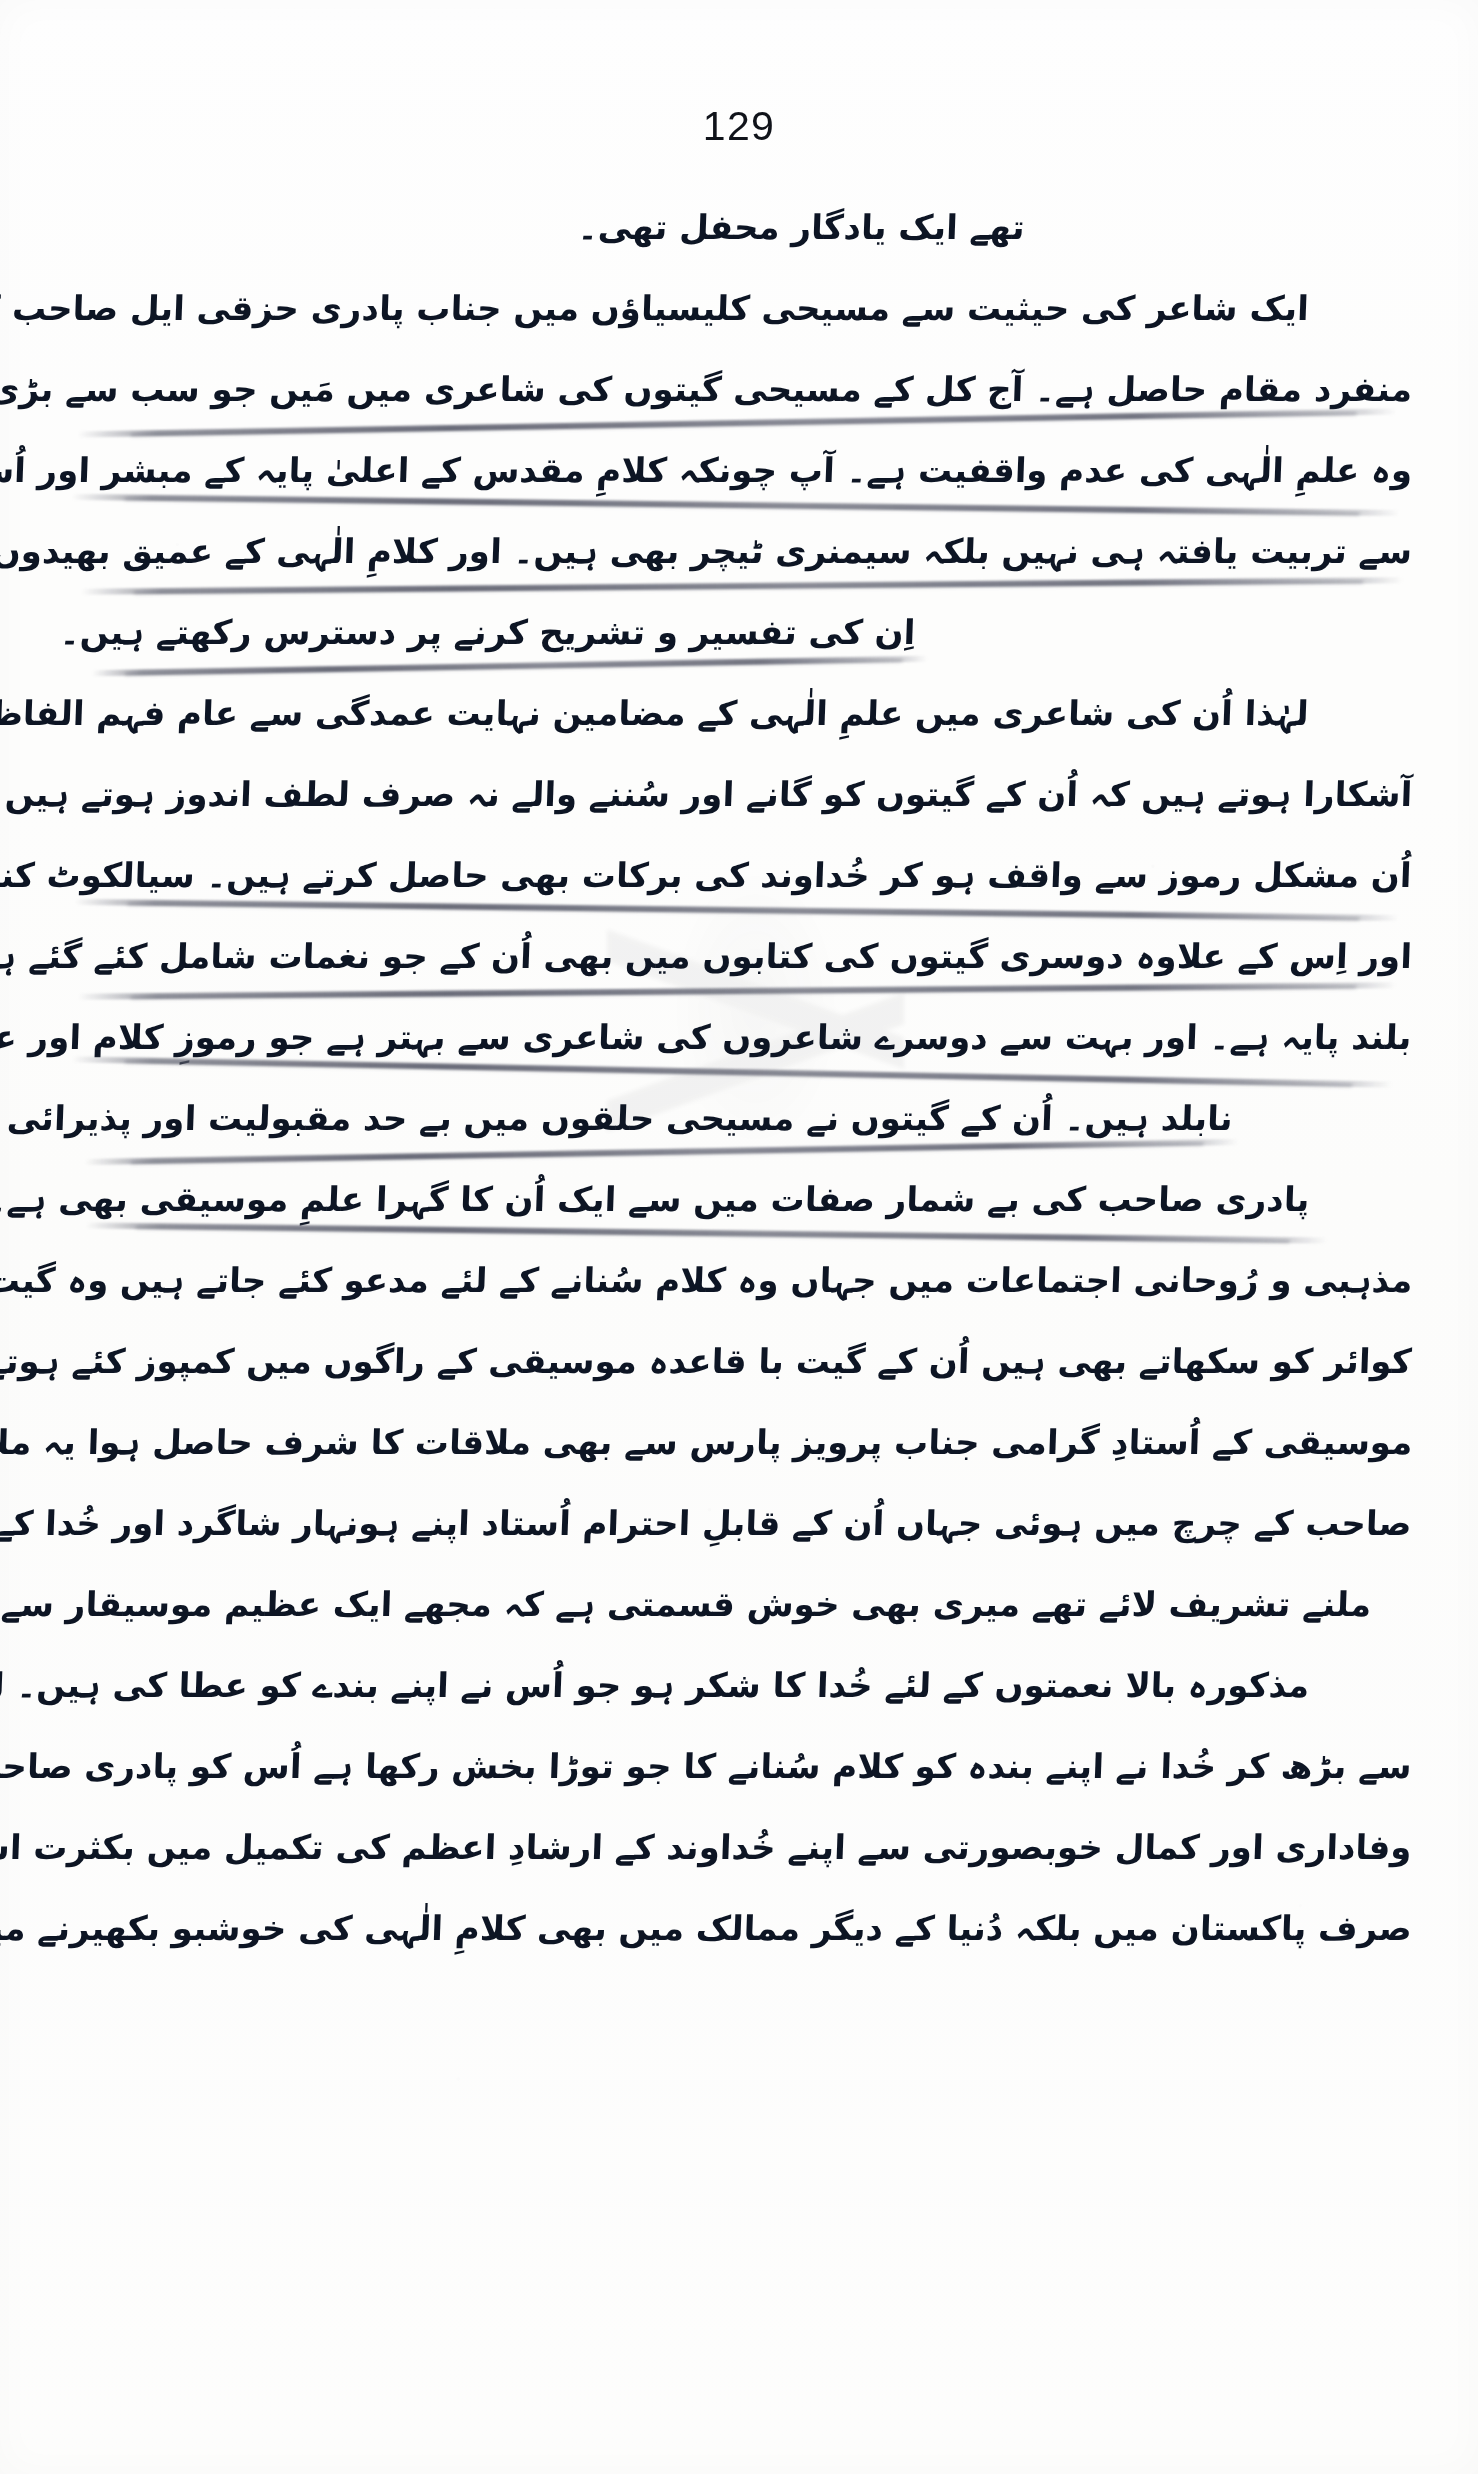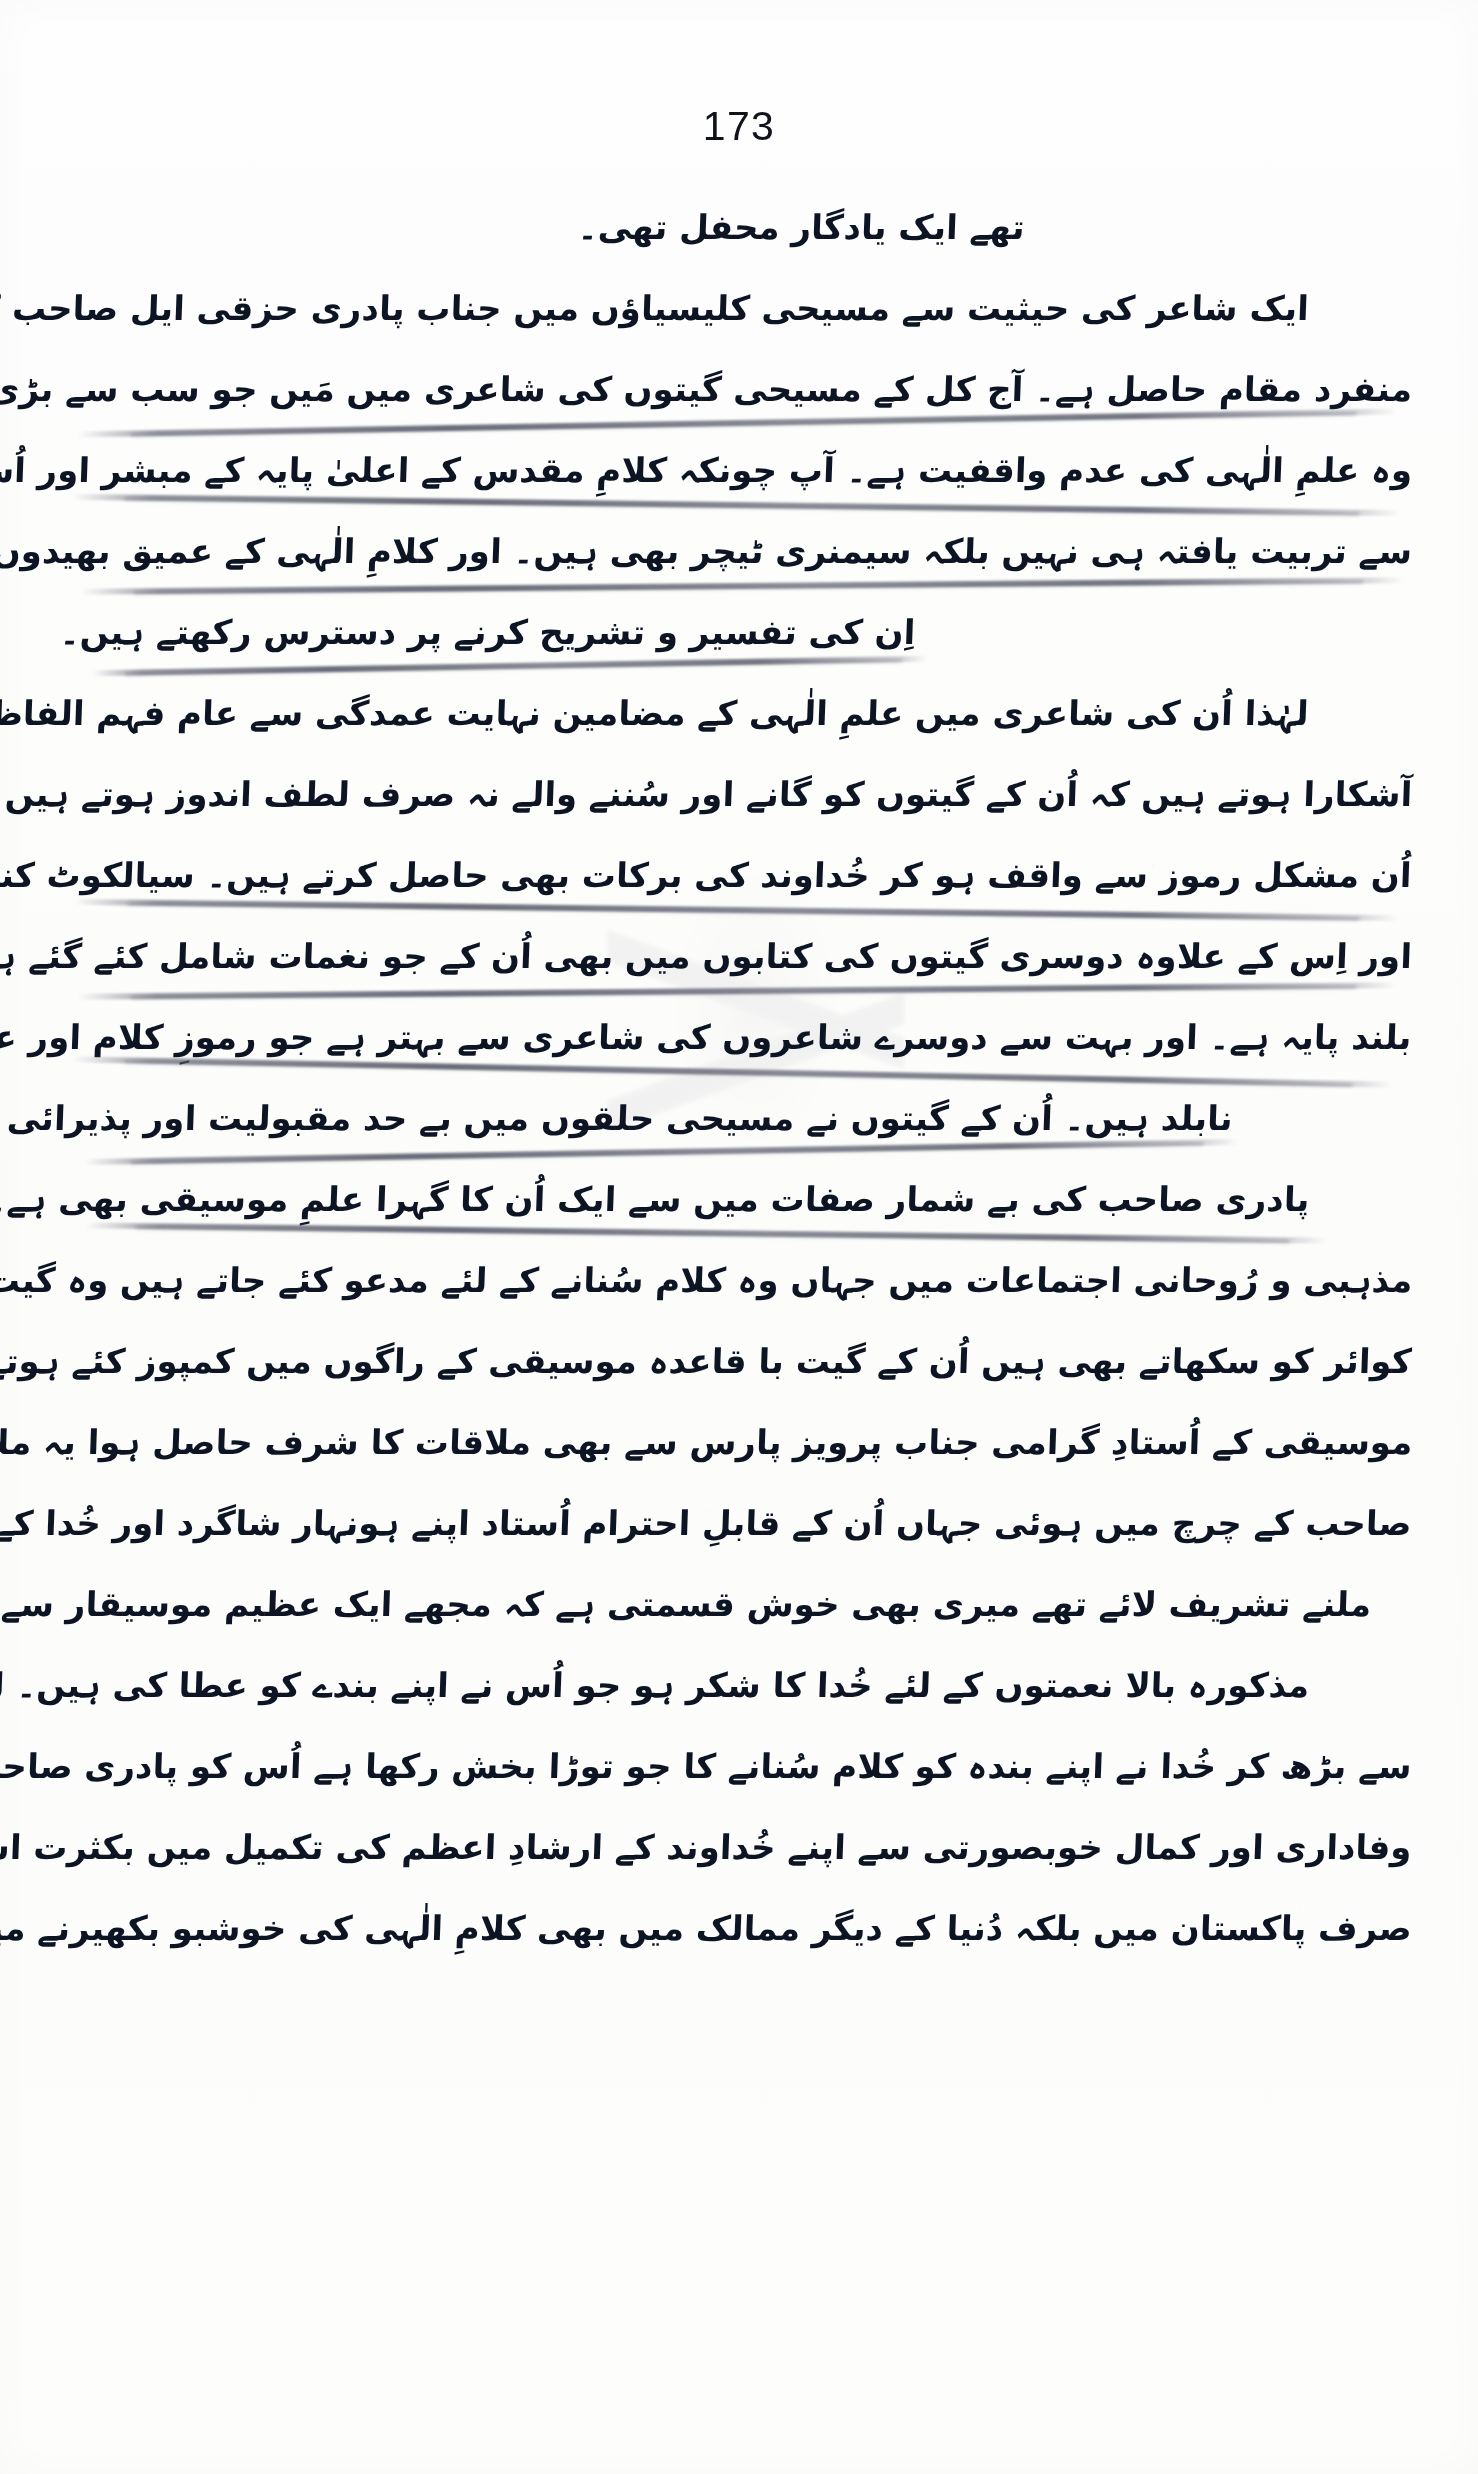--- a/index.html
+++ b/index.html
@@ -159,21 +159,21 @@
   }
 </style>
 </head>
 <body>
 
 <div class="page">
 
   <div class="paper-texture"></div>
   <div class="watermark"></div>
 
-  <div class="page-number">173</div>
+  <div class="page-number">129</div>
 
   <div class="text-body">
 
     <div class="line center-short" style="padding-left:124px;">
       <span class="ink">تھے ایک یادگار محفل تھی۔</span>
     </div>
 
     <div class="line indent-start">
       <span class="ink">ایک شاعر کی حیثیت سے مسیحی کلیسیاؤں میں جناب پادری حزقی ایل صاحب کو ایک اعلیٰ اور</span>
     </div>

